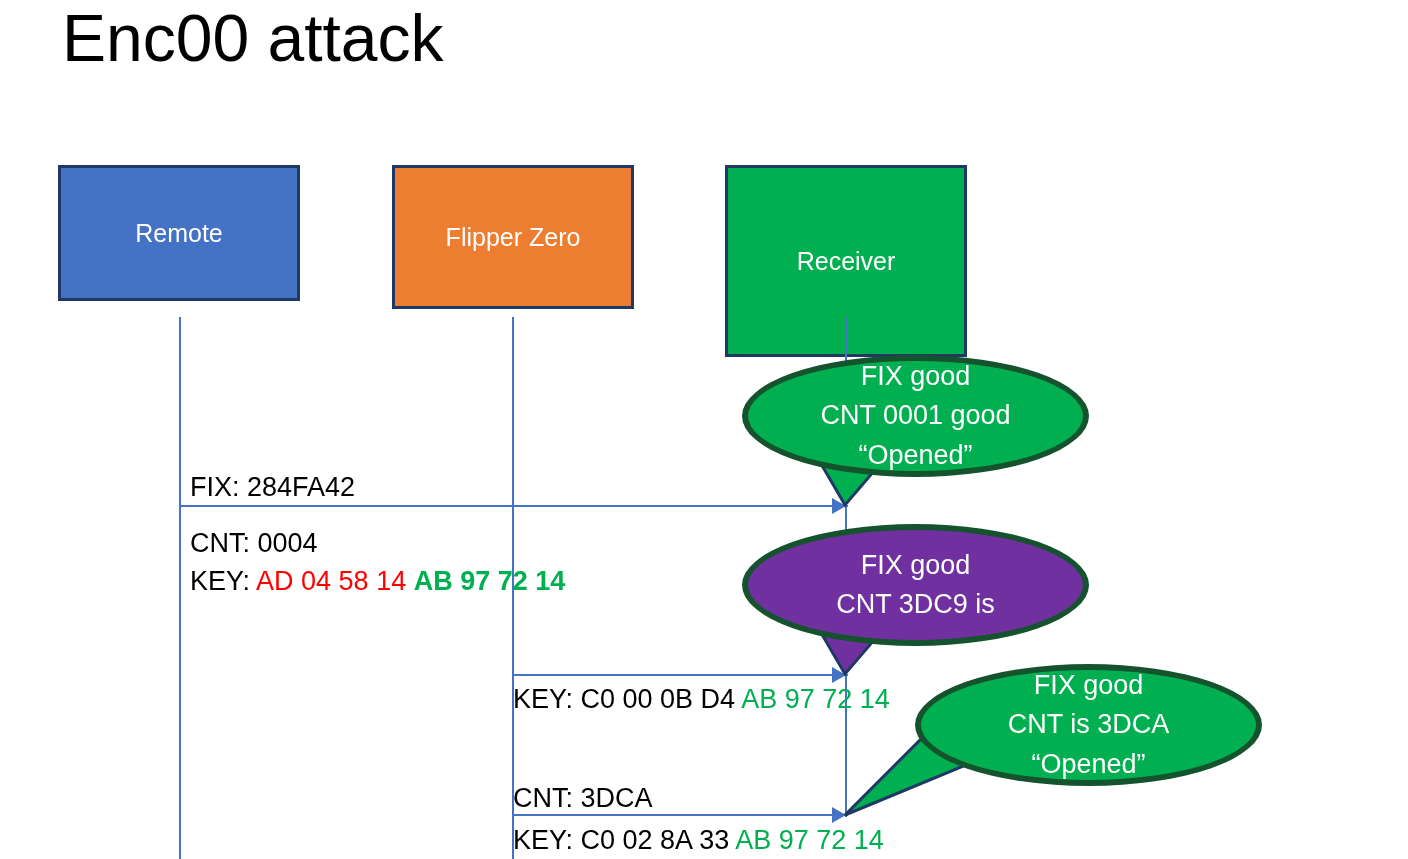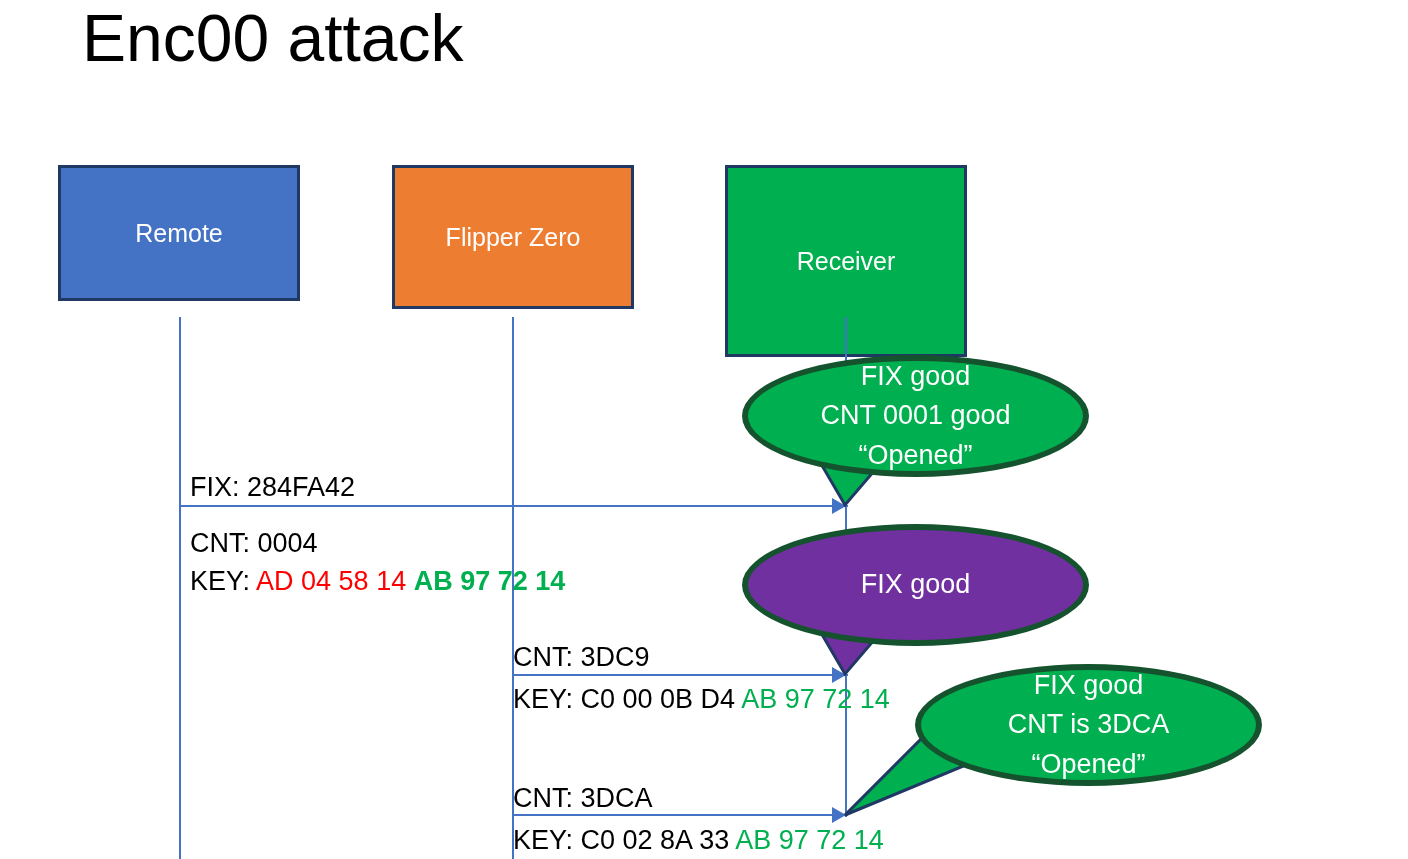--- a/index.html
+++ b/index.html
@@ -22,21 +22,20 @@
   #page-title {
     position: absolute;
     left: 62px;
     top: 2px;
     font-size: 66px;
     font-weight: 400;
     color: #000000;
     letter-spacing: 0px;
     line-height: 1.1;
     white-space: nowrap;
-    margin-left: 20px;
   }
 
   
   .lifeline-box {
     position: absolute;
     box-sizing: border-box;
     border: 3px solid #1F3864;
     color: #ffffff;
     font-size: 25px;
     display: flex;
@@ -152,21 +151,20 @@
   <div class="msg-line" id="msg1-line"></div>
   <div class="msg-head" id="msg1-head"></div>
   <div class="msg-text" id="msg1-text">FIX: 284FA42</div>
   <div class="msg-text" id="msg1-below">
     <div><span>CNT: </span><span>0004</span></div>
     <div><span>KEY: </span><span class="key-red">AD 04 58 14</span><span> </span><span class="key-green-bold">AB 97 72 14</span></div>
   </div>
 
   <div class="msg-line" id="msg2-line"></div>
   <div class="msg-head" id="msg2-head"></div>
-  <div class="msg-text" id="msg2-text">CNT: 3DC9</div>
   <div class="msg-text" id="msg2-below">
     <span>KEY: C0 00 0B D4 </span><span class="key-green">AB 97 72 14</span>
   </div>
 
   <div class="msg-line" id="msg3-line"></div>
   <div class="msg-head" id="msg3-head"></div>
   <div class="msg-text" id="msg3-text">CNT: 3DCA</div>
   <div class="msg-text" id="msg3-below">
     <span>KEY: C0 02 8A 33 </span><span class="key-green">AB 97 72 14</span>
   </div>
@@ -181,20 +179,21 @@
     <polygon points="115,5 150,55 5,115" fill="#00B050" stroke="#1F3864" stroke-width="3"></polygon>
   </svg>
 
   <div class="bubble" id="bubble-1">
     <div class="bubble-line">FIX good</div>
     <div class="bubble-line">CNT 0001 good</div>
     <div class="bubble-line">“Opened”</div>
   </div>
   <div class="bubble" id="bubble-2">
     <div class="bubble-line">FIX good</div>
+    <div class="bubble-line">CNT 3DC9 is</div>
   </div>
   <div class="bubble" id="bubble-3">
     <div class="bubble-line">FIX good</div>
     <div class="bubble-line">CNT is 3DCA</div>
     <div class="bubble-line">“Opened”</div>
   </div>
 
 </div>
 
 </body></html>

